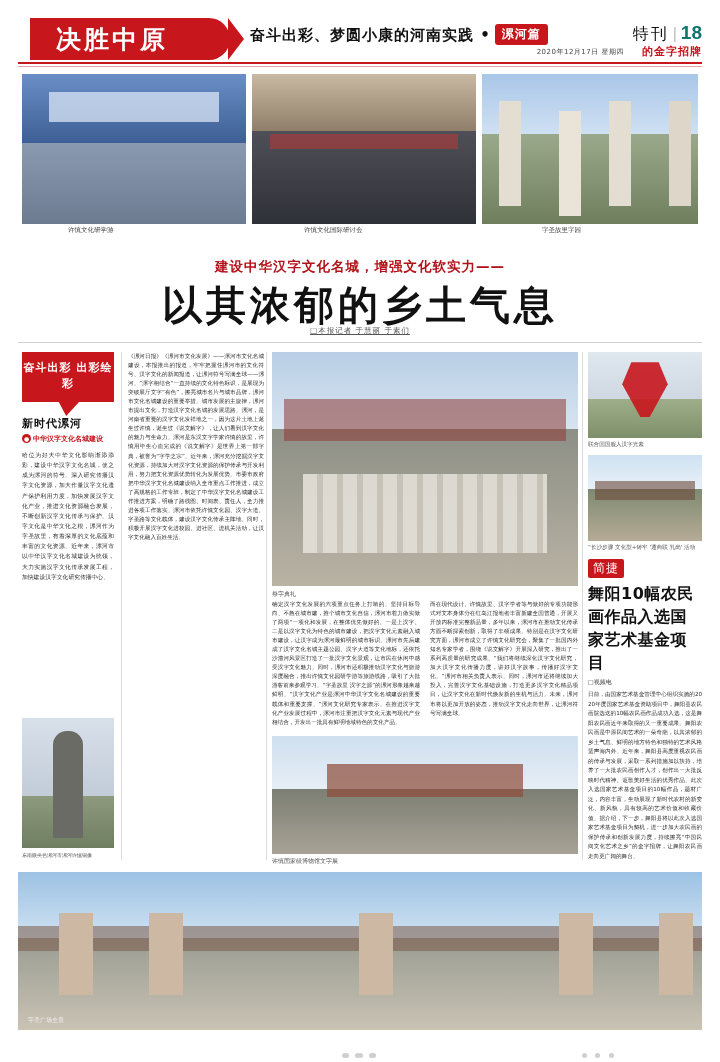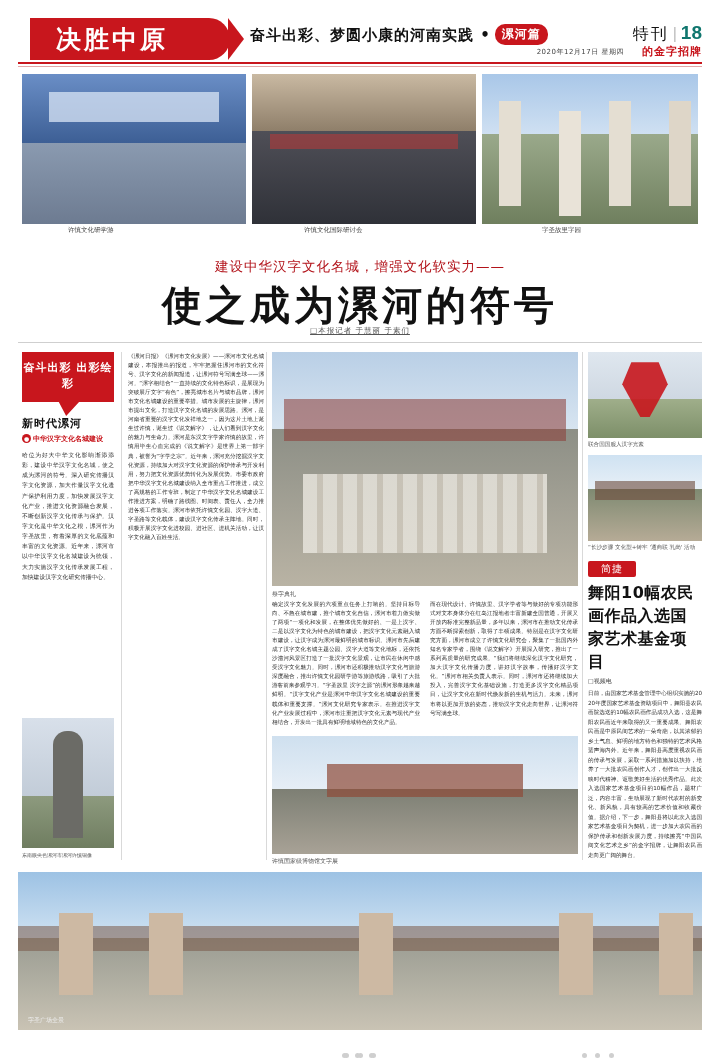--- a/index.html
+++ b/index.html
@@ -11,21 +11,21 @@
   .masthead{position:absolute;left:0;top:18px;width:720px;height:42px;}
   .mast-red{position:absolute;left:30px;top:0;width:200px;height:42px;background:#c8161d;
     border-radius:0 21px 21px 0;}
   .mast-red:after{content:"";position:absolute;right:-14px;top:0;width:0;height:0;
     border-top:21px solid transparent;border-bottom:21px solid transparent;border-left:16px solid #c8161d;}
   .mast-title{position:absolute;left:56px;top:5px;color:#fff;font-size:25px;font-weight:bold;
     letter-spacing:3px;font-family:"DejaVu Sans",sans-serif;}
   .mast-center{position:absolute;left:250px;top:6px;width:340px;text-align:left;
     font-size:15px;font-weight:bold;color:#111;letter-spacing:1px;}
   .mast-tag{display:inline-block;background:#c8161d;color:#fff;font-size:12px;
-    padding:2px 7px;border-radius:10px;margin-left:4px;vertical-align:2px;letter-spacing:1px;}
+    padding:2px 7px;border-radius:3px;margin-left:4px;vertical-align:2px;letter-spacing:1px;}
   .mast-right{position:absolute;right:18px;top:4px;text-align:right;}
   .mast-special{font-size:16px;font-weight:normal;color:#111;letter-spacing:2px;}
   .mast-pipe{color:#bbb;margin:0 4px;}
   .mast-pageno{font-size:19px;font-weight:bold;color:#0f766e;}
   .mast-date{position:absolute;right:96px;top:29px;font-size:7px;color:#444;letter-spacing:.5px;}
   .mast-logo{position:absolute;right:18px;top:26px;font-size:11px;font-weight:bold;color:#c8161d;
     letter-spacing:1px;}
   .mast-rule{position:absolute;left:18px;top:62px;width:684px;height:2px;background:#c8161d;}
   .mast-rule2{position:absolute;left:18px;top:66px;width:684px;height:1px;background:#e3a7a7;}
 
@@ -33,21 +33,21 @@
   .photoband{position:absolute;left:22px;top:74px;width:720px;height:150px;}
   .ph{position:absolute;top:0;height:150px;overflow:hidden;}
   .ph1{left:0;width:224px;}
   .ph2{left:230px;width:224px;}
   .ph3{left:460px;width:216px;}
   .cap{position:absolute;top:152px;font-size:6.5px;color:#444;}
   .c1{left:46px;} .c2{left:282px;} .c3{left:520px;}
 
   
   .kicker{position:absolute;left:0;top:258px;width:720px;text-align:center;
-    font-size:13.5px;color:#b2131a;font-weight:normal;letter-spacing:1px;}
+    font-size:13.5px;color:#b2131a;font-weight:bold;letter-spacing:1px;}
   .headline{position:absolute;left:0;top:278px;width:720px;text-align:center;
     font-size:40px;font-weight:bold;color:#111;letter-spacing:4px;
     font-family:"DejaVu Sans",sans-serif;}
   .byline{position:absolute;left:0;top:326px;width:720px;text-align:center;
     font-size:7.5px;color:#555;letter-spacing:1px;text-decoration:underline;}
   .hrule{position:absolute;left:18px;top:342px;width:684px;height:1px;background:#cfcfcf;}
 
   
   .colrule{position:absolute;width:1px;background:#d9d9d9;}
 
@@ -78,21 +78,21 @@
   .midimg{position:absolute;left:272px;top:352px;width:306px;height:234px;overflow:hidden;}
   .midcap{position:absolute;left:272px;top:590px;font-size:6px;color:#555;}
   .botimg{position:absolute;left:272px;top:736px;width:306px;height:118px;overflow:hidden;}
   .botcap{position:absolute;left:272px;top:857px;font-size:6px;color:#555;}
 
   
   .rail{position:absolute;left:588px;top:352px;width:114px;}
   .rail-img{width:114px;height:86px;overflow:hidden;}
   .rail-cap{font-size:5.6px;color:#555;margin-top:3px;line-height:1.4;}
   .rail-head{margin-top:6px;}
-  .tag-red{display:inline-block;background:#c8161d;color:#fff;font-size:10px;padding:1px 13px;
+  .tag-red{display:inline-block;background:#c8161d;color:#fff;font-size:12px;padding:1px 5px;
     border-radius:2px;letter-spacing:1px;}
   .rail-title{font-size:16px;font-weight:bold;color:#111;line-height:1.45;margin-top:4px;
     letter-spacing:.5px;}
   .rail-sub{font-size:6px;color:#444;margin-top:4px;}
   .rail-body{font-size:5.6px;line-height:1.7;color:#2b2b2b;text-align:justify;
     word-break:break-all;margin-top:3px;font-family:"DejaVu Sans",sans-serif;}
 
   
   .hero{position:absolute;left:18px;top:872px;width:684px;height:158px;overflow:hidden;}
   .hero-cap{position:absolute;left:28px;top:1016px;font-size:6px;color:#eee;}
@@ -166,21 +166,21 @@
     </div>
     <div class="ph ph3">
       <div class="imgwrap p-pillars"></div>
     </div>
     <div class="cap c1 cjk">许慎文化研学游</div>
     <div class="cap c2 cjk">许慎文化国际研讨会</div>
     <div class="cap c3 cjk">字圣故里字园</div>
   </div>
 
   <div class="kicker cjk">建设中华汉字文化名城，增强文化软实力——</div>
-  <div class="headline cjk">使之成为漯河的符号</div>
+  <div class="headline cjk">以其浓郁的乡土气息</div>
   <div class="byline cjk">□本报记者 于慧丽 于素们</div>
   <div class="hrule"></div>
 
   <div class="colrule" style="left:121px;top:352px;height:508px;"></div>
   <div class="colrule" style="left:266px;top:352px;height:508px;"></div>
   <div class="colrule" style="left:582px;top:352px;height:508px;"></div>
 
   <div class="col-left">
     <div class="badge">
       <span class="cjk">奋斗出彩

